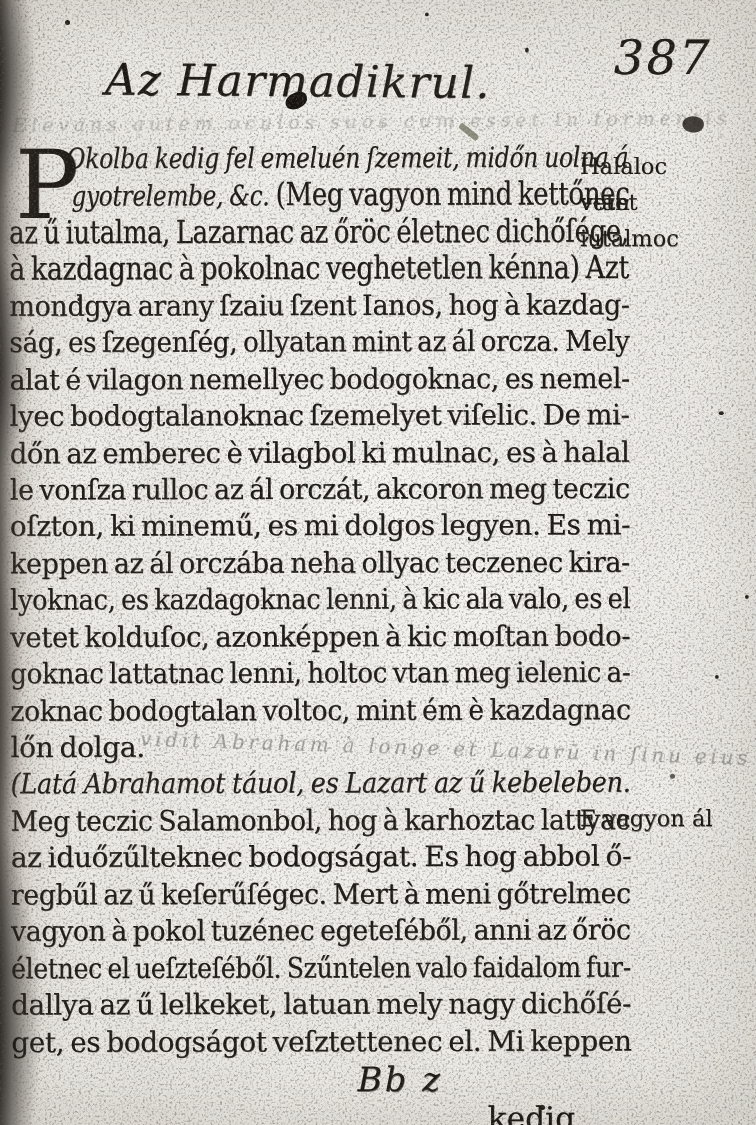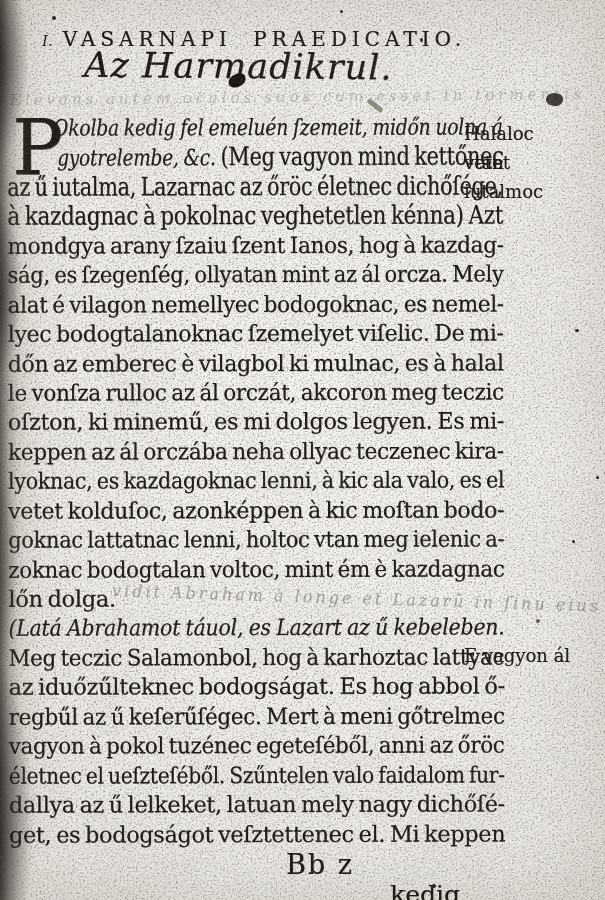--- a/index.html
+++ b/index.html
@@ -60,34 +60,32 @@
   .seg-it{font-size:22.5px;font-style:italic;letter-spacing:-.2px;word-spacing:-1px;text-shadow:.35px .35px 0 rgba(26,22,18,.55);}
   
   .mnote{position:absolute;left:464px;width:110px;font-size:18px;font-weight:normal;z-index:2;
     text-shadow:.3px .3px 0 rgba(26,22,18,.5);}
   .mnote1{top:119px;}
   .mnote1 div{height:29px;line-height:29px;}
   .mnote2{top:644px;}
   .mnote2 div{height:24px;line-height:24px;}
   
   .sig{position:absolute;left:286px;top:849px;font-size:27px;letter-spacing:2px;z-index:2;
-    text-shadow:.4px .4px 0 rgba(26,22,18,.6);}
+    text-shadow:.4px .4px 0 rgba(26,22,18,.6);font-style:italic;}
   .catch{position:absolute;left:390px;top:851px;font-size:25px;z-index:2;
     text-shadow:.4px .4px 0 rgba(26,22,18,.6);margin-top:29px;}
 </style>
 </head>
 <body>
 
 <div class="page">
 
   <div class="hw hw-top">Elevans autem oculos suos cum esset in tormentis</div>
 
-  <div class="hdr">
-    <span class="sec">I.</span><span class="title">VASARNAPI PRAEDICATIO.</span>
-  </div>
+  <div class="pageno">387</div>
   <div class="subtitle">Az Harmadikrul.</div>
 
   <div class="dropcap">P</div>
   <div class="bodytxt" id="body-lines">
       <div class="line"><span class="in" style="transform: scaleX(0.8287);"><span class="seg-it">Okolba kedig fel emeluén ſzemeit, midőn uolna á</span></span></div>
       <div class="line"><span class="in" style="transform: scaleX(0.8199);"><span class="seg-it">gyotrelembe, &amp;c. </span><span class="seg-lg">(Meg vagyon mind kettőnec</span></span></div>
       <div class="line"><span class="in" style="transform: scaleX(0.8158);"><span class="seg-lg">az ű iutalma, Lazarnac az őröc életnec dichőſége,</span></span></div>
       <div class="line"><span class="in" style="transform: scaleX(0.845);"><span class="seg-lg">à kazdagnac à pokolnac veghetetlen kénna) Azt</span></span></div>
       <div class="line"><span class="in" style="transform: scaleX(0.9594);"><span class="seg-rm">mondgya arany ſzaiu ſzent Ianos, hog à kazdag-</span></span></div>
       <div class="line"><span class="in" style="transform: scaleX(0.9341);"><span class="seg-rm">ság, es ſzegenſég, ollyatan mint az ál orcza. Mely</span></span></div>

